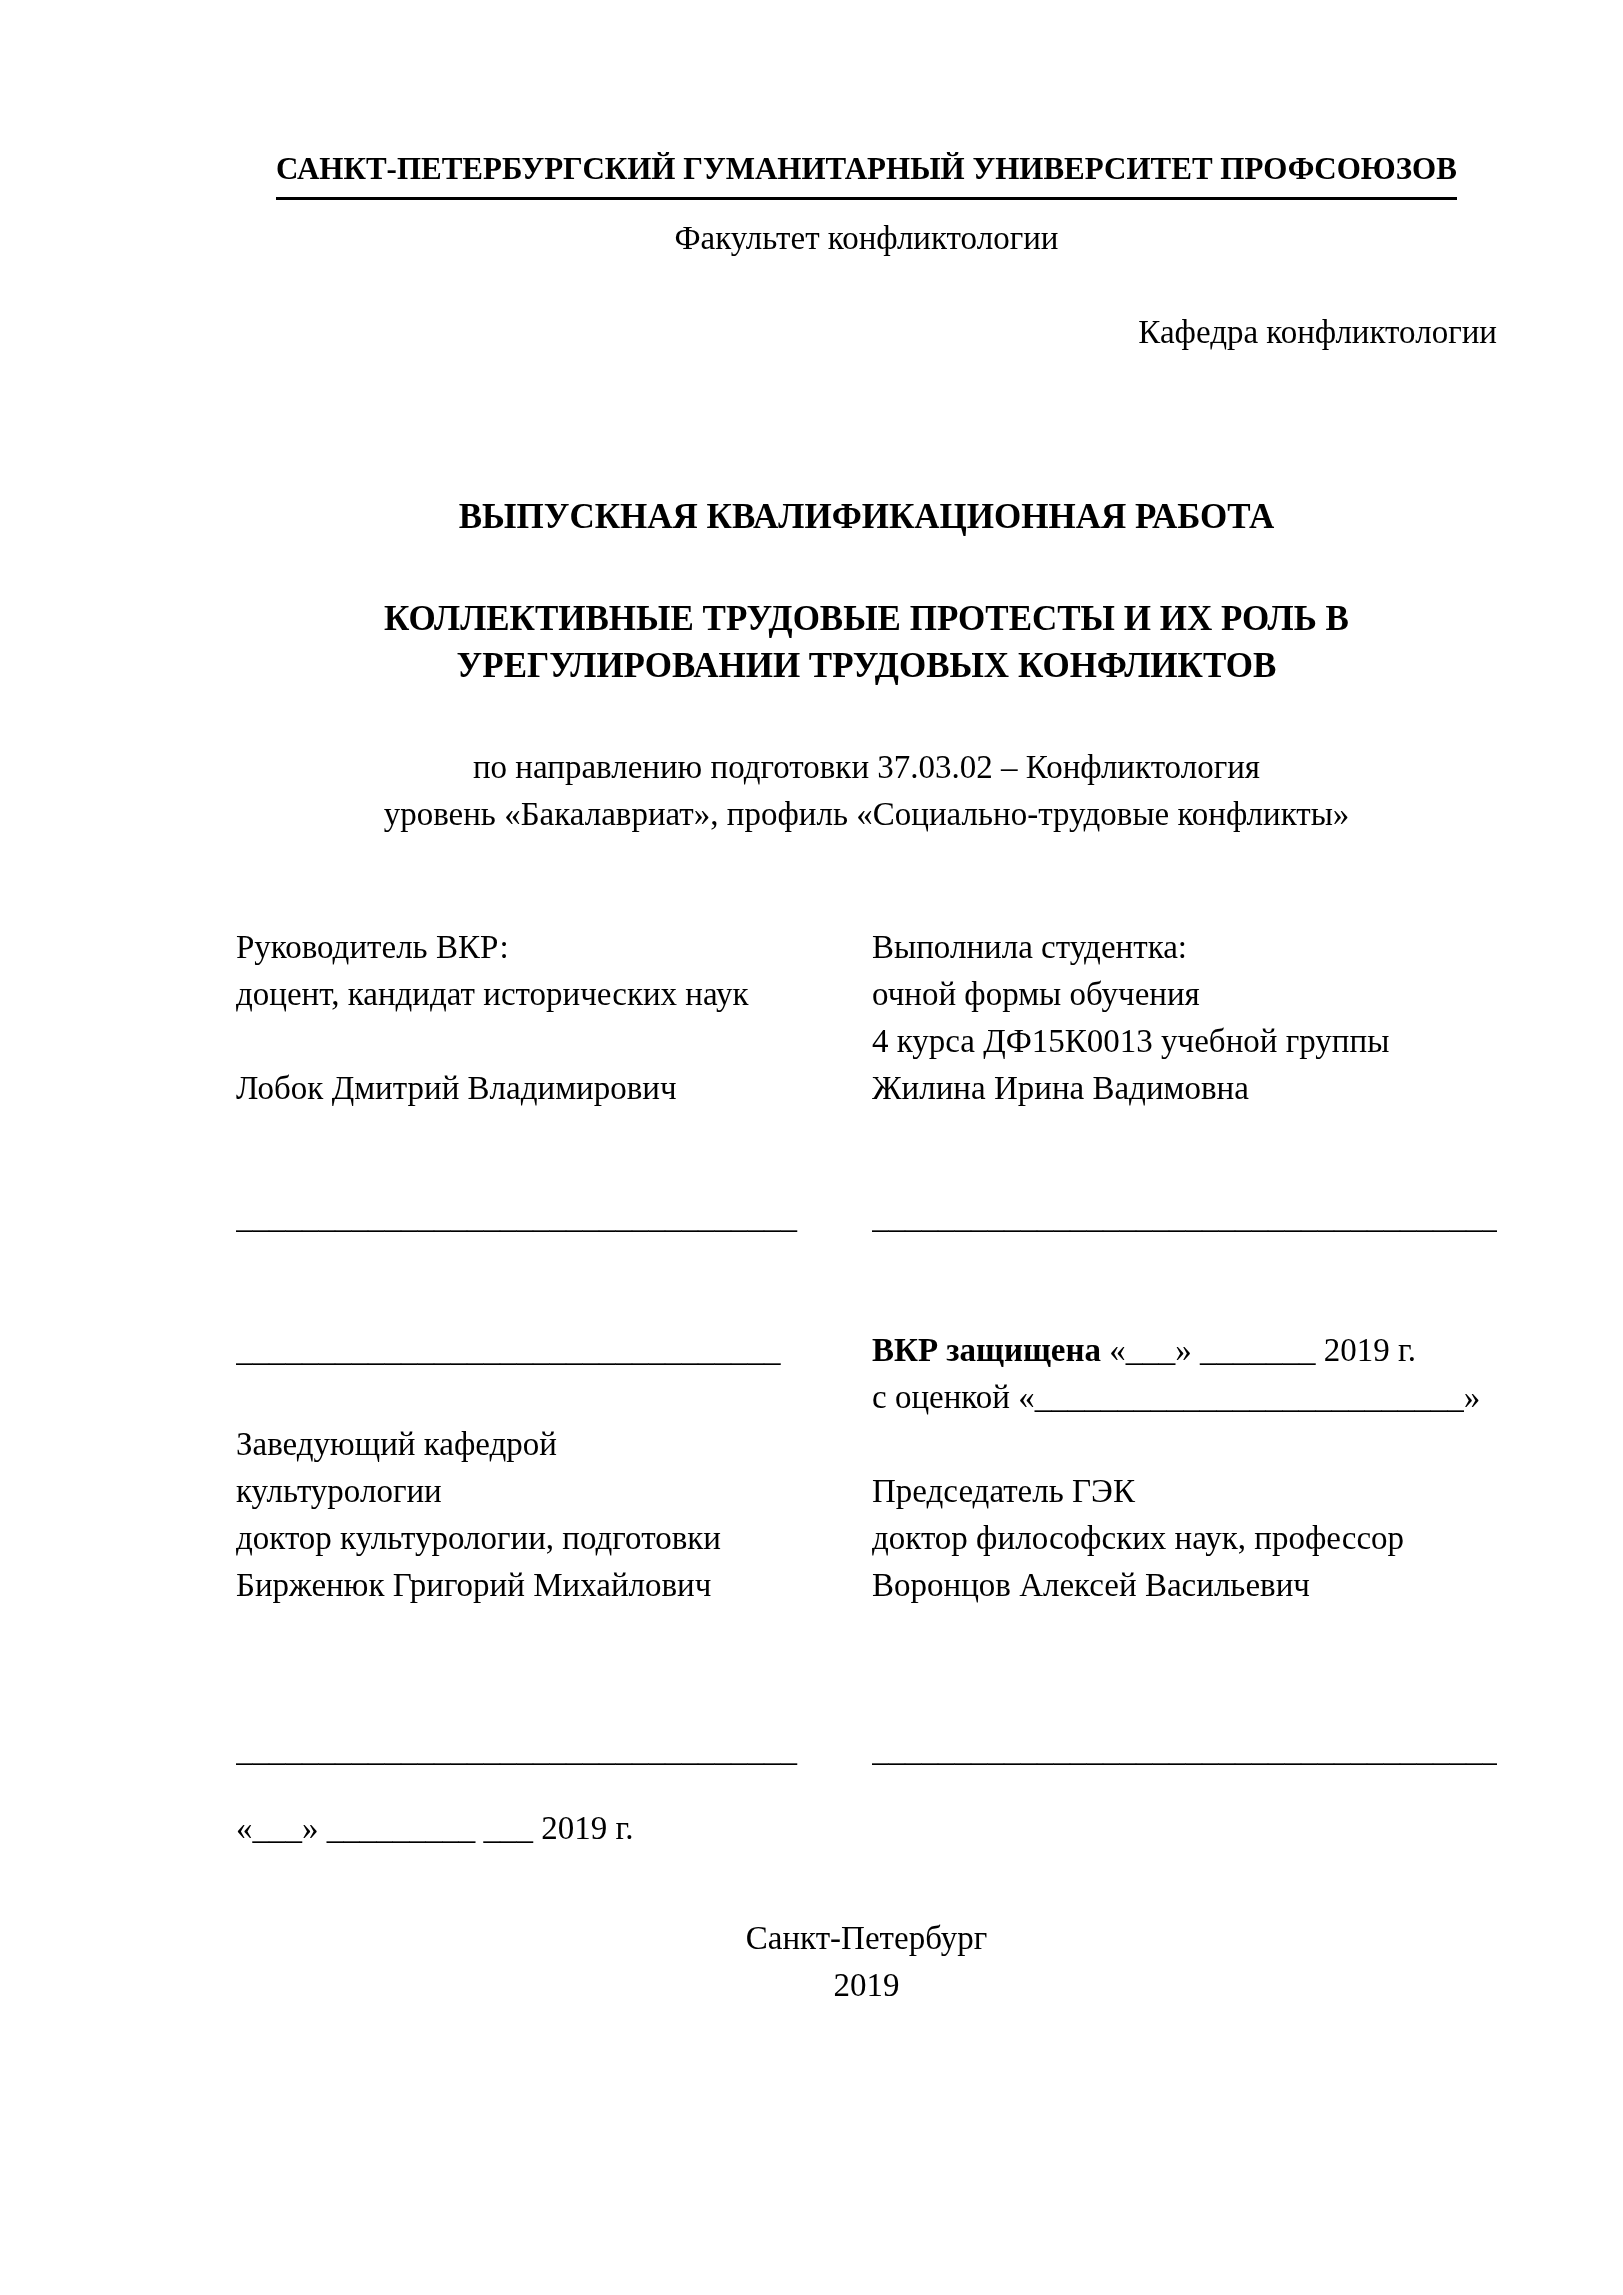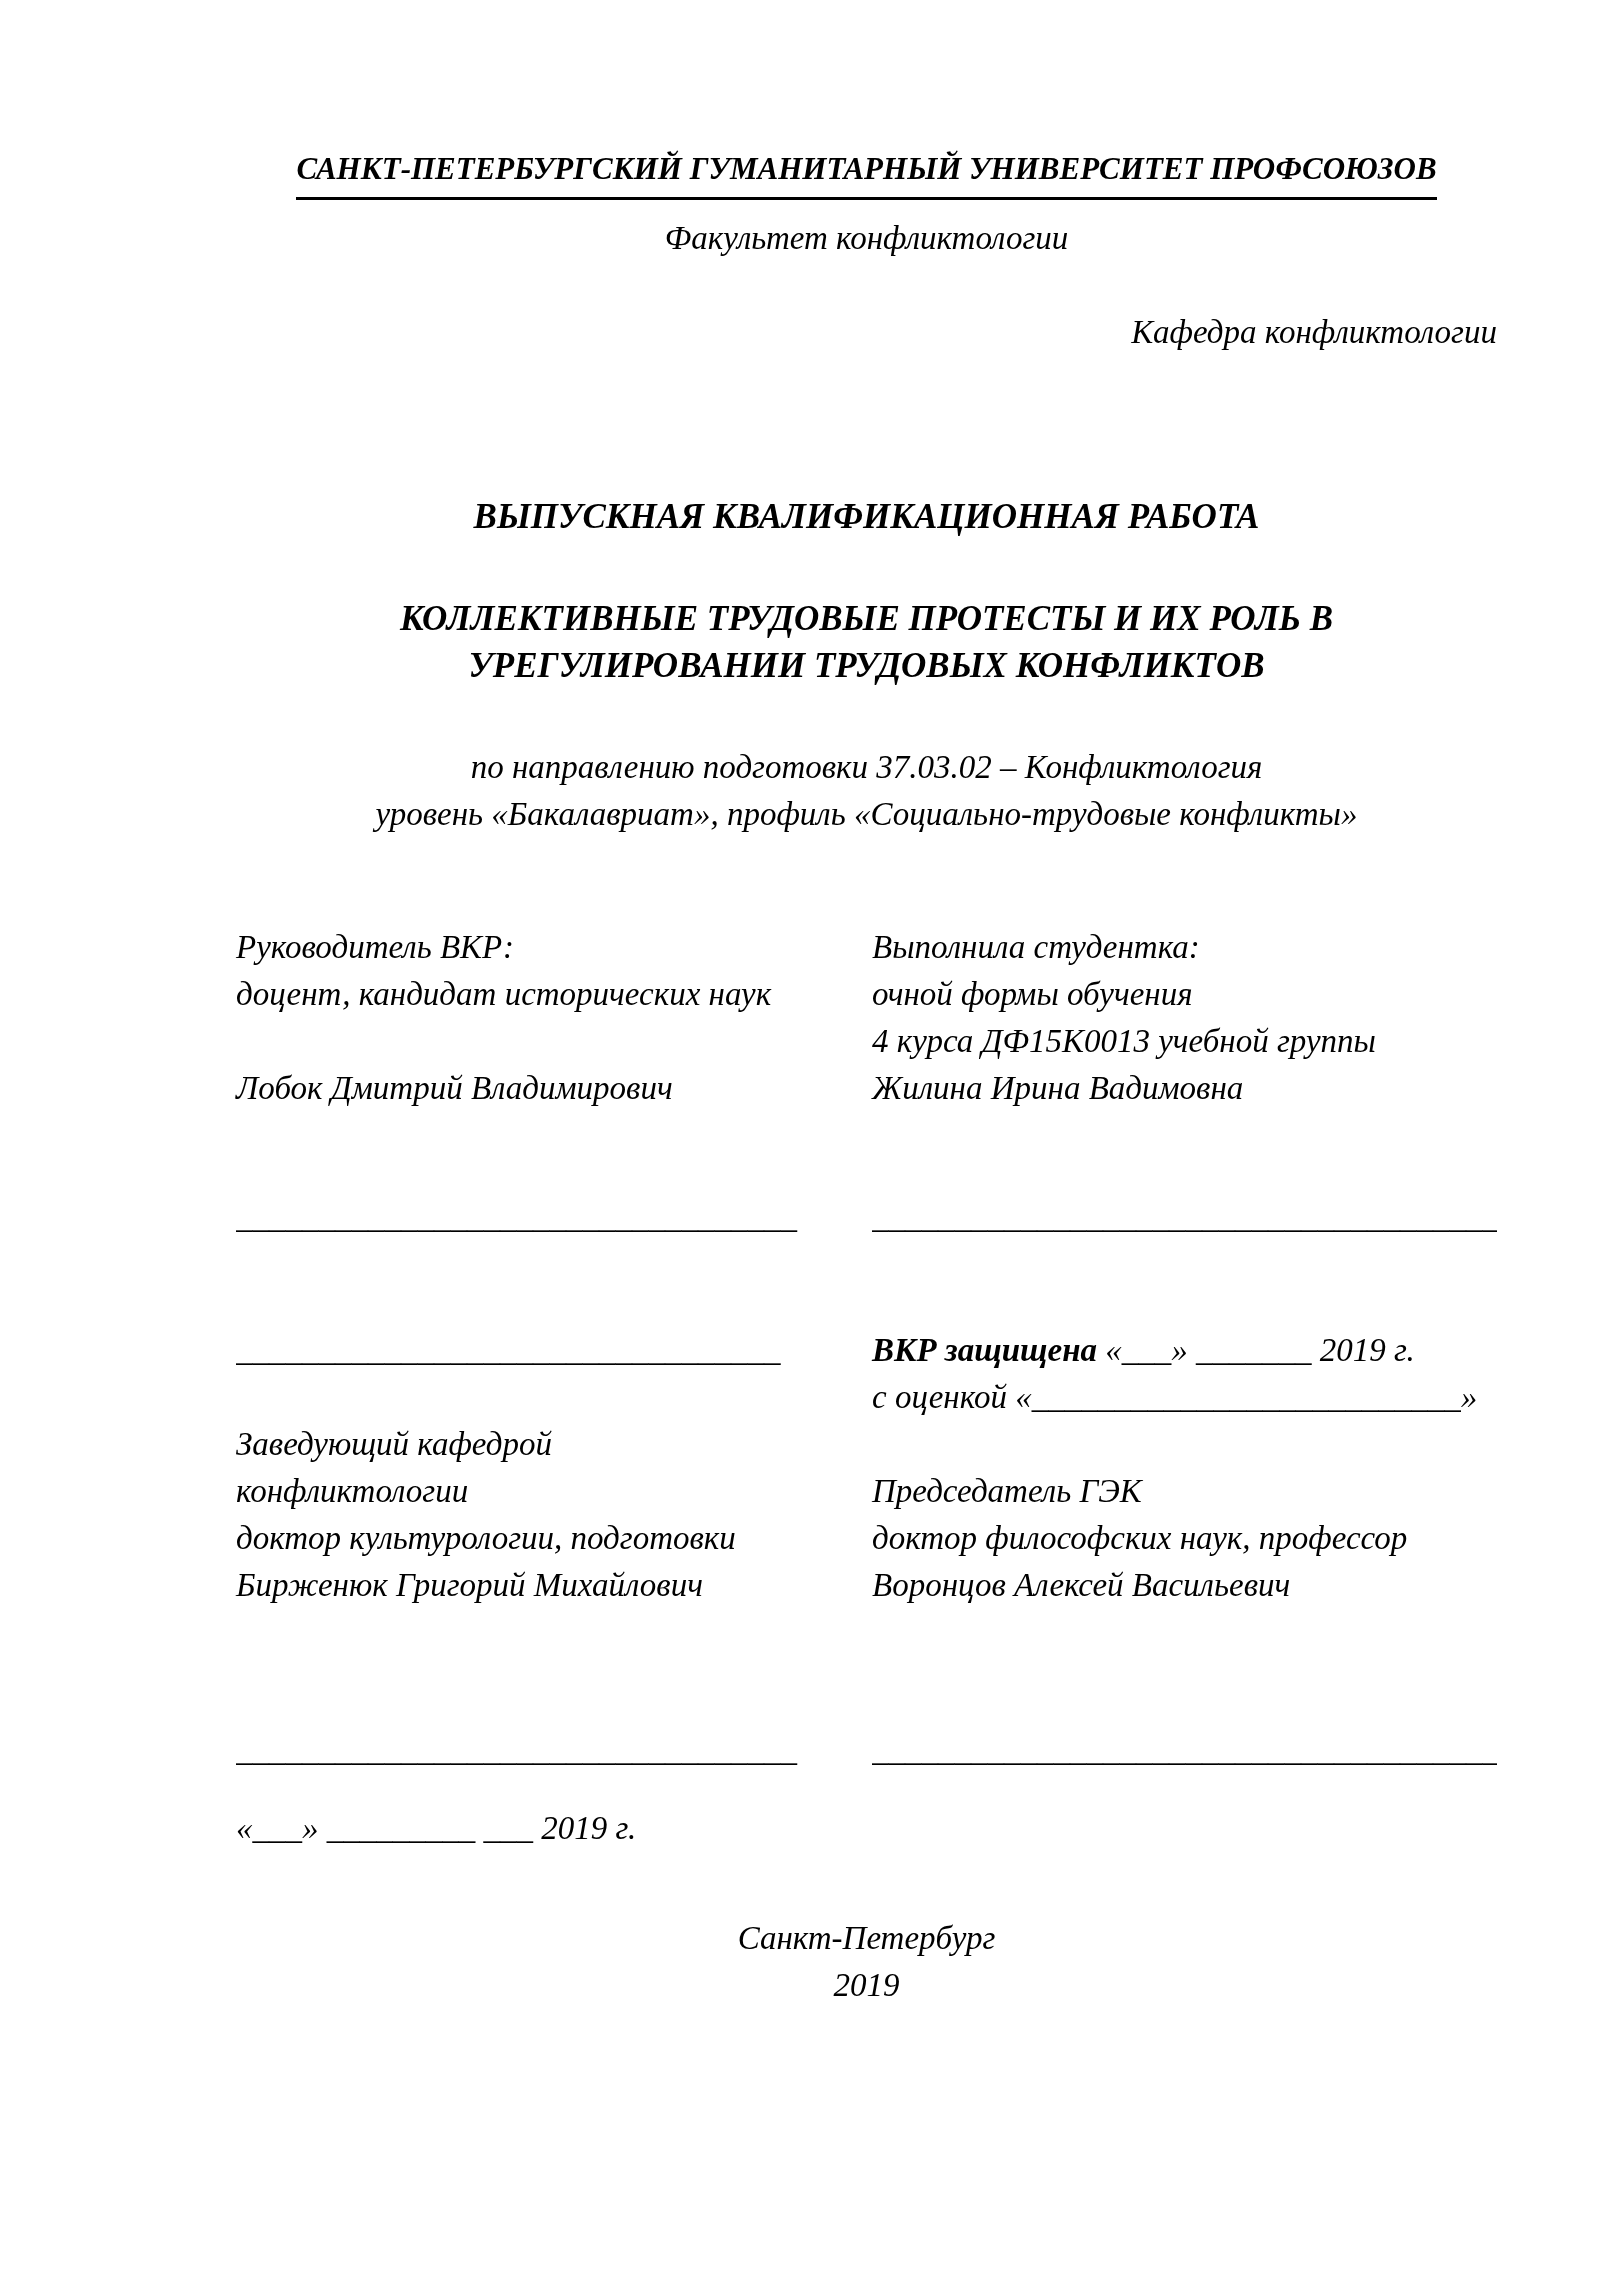--- a/index.html
+++ b/index.html
@@ -8,21 +8,20 @@
     width: 1623px;
     height: 2295px;
     margin: 0 auto;
     background: #ffffff;
     color: #000000;
     font-family: "Liberation Serif", "DejaVu Serif", serif;
     font-size: 33px;
     box-sizing: border-box;
     padding: 145px 126px 0 236px;
     overflow: hidden;
-    font-style: italic;
   }
   .line { min-height: 47px; line-height: 47px; }
   .center { text-align: center; }
   .right { text-align: right; }
   .b { font-weight: bold; }
   .university {
     text-align: center;
     font-weight: bold;
     font-size: 31px;
     line-height: 47px;
@@ -99,21 +98,21 @@
   <div class="cols sig-row-1">
     <div class="col-left line sig">__________________________________</div>
     <div class="col-right line sig">______________________________________</div>
   </div>
 
   <div class="cols block-2">
     <div class="col-left">
       <div class="line sig">_________________________________</div>
       <div class="line"></div>
       <div class="line">Заведующий кафедрой</div>
-      <div class="line">конфликтологии</div>
+      <div class="line">культурологии</div>
       <div class="line">доктор культурологии, подготовки</div>
       <div class="line">Бирженюк Григорий Михайлович</div>
     </div>
     <div class="col-right">
       <div class="line"><span class="b">ВКР защищена</span><span> «___» _______ 2019 г.</span></div>
       <div class="line">с оценкой «__________________________»</div>
       <div class="line"></div>
       <div class="line">Председатель ГЭК</div>
       <div class="line">доктор философских наук, профессор</div>
       <div class="line">Воронцов Алексей Васильевич</div>

